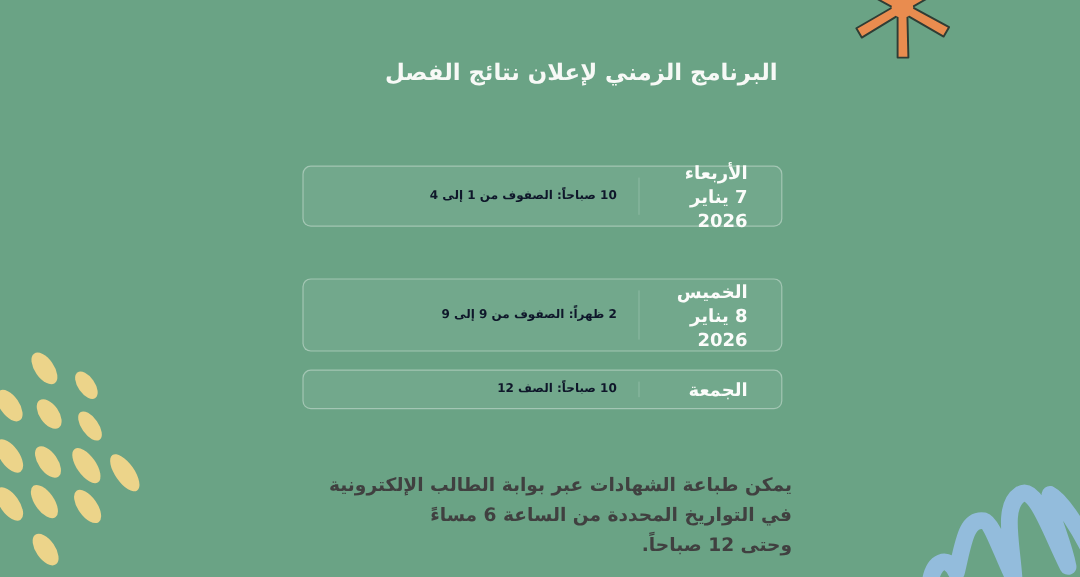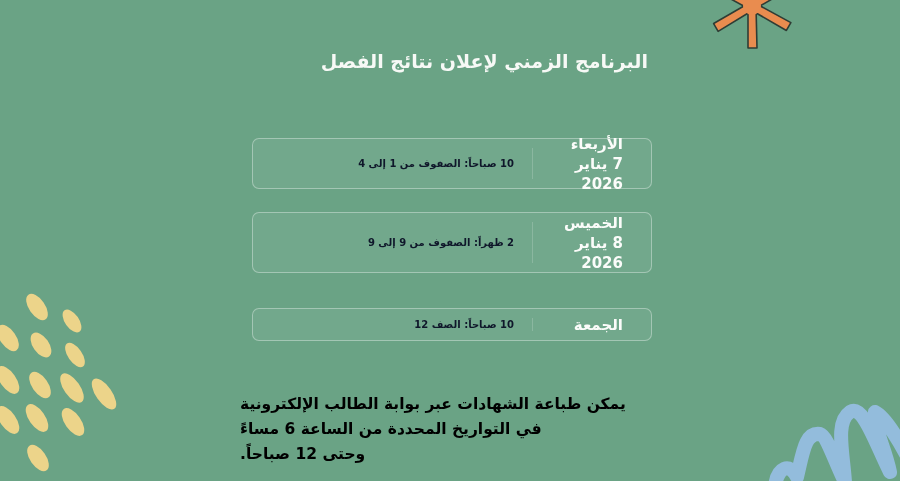--- a/index.html
+++ b/index.html
@@ -57,34 +57,34 @@
     .card .sessions {
       flex: 1;
       padding-right: 18px;
       font-weight: bold;
       font-size: 10px;
       line-height: 20px;
       text-align: right;
       color: #0f172a;
     }
     #card-0 { top: 138px; height: 51px; }
-    #card-1 { top: 212px; height: 61px; }
+    #card-1 { top: 232px; height: 61px; }
     #card-2 { top: 308px; height: 33px; }
 
     .note {
       position: absolute;
       left: 240px;
       width: 420px;
       top: 392px;
       direction: rtl;
-      text-align: left;
+      text-align: right;
       font-weight: bold;
       font-size: 15.5px;
       line-height: 25px;
-      color: #000000;
+      color: #404040;
     }
   </style>
 </head>
 <body>
 
 <svg id="asterisk" class="deco" viewBox="0 0 100 70">
   <g transform="translate(52,14)">
     <g fill="#e98c4f" stroke="#2f3d35" stroke-width="1.6" stroke-linejoin="round">
       <path d="M-4,0 L4,0 L5,42 L-4,42 Z"></path>
       <path d="M-4,0 L4,0 L5,42 L-4,42 Z" transform="rotate(60)"></path>

